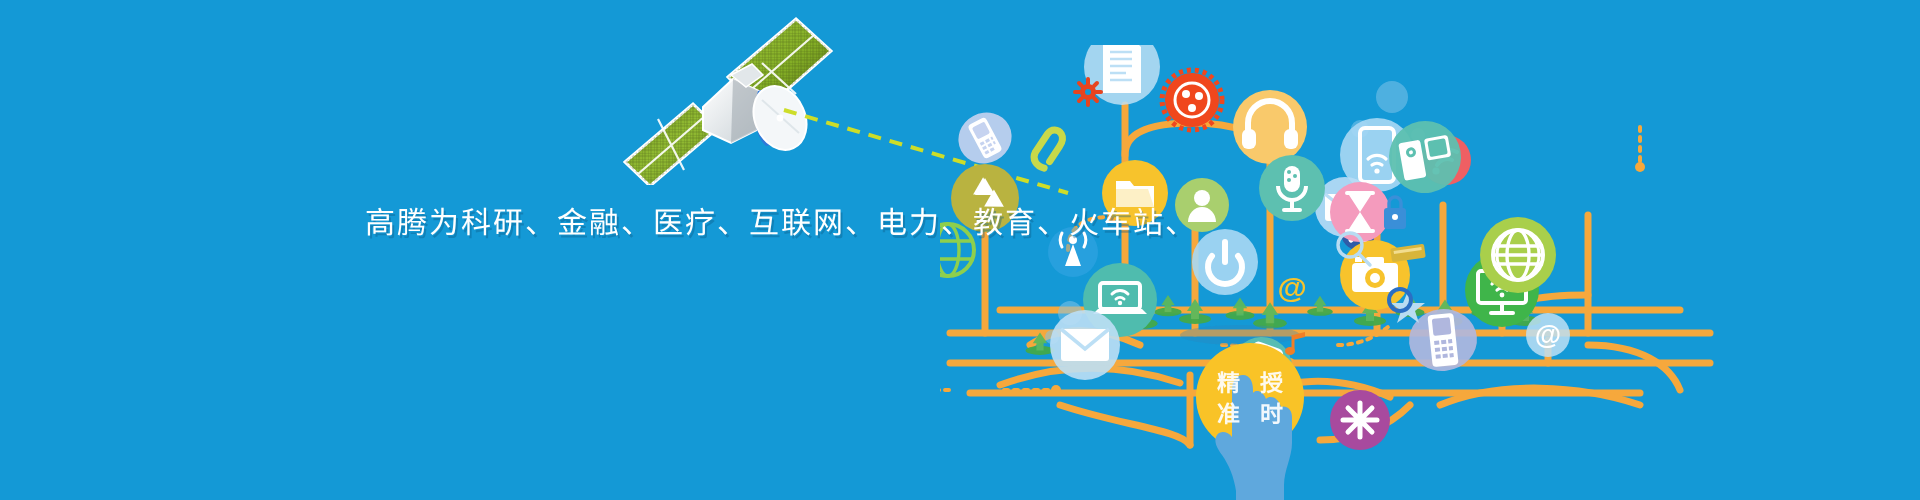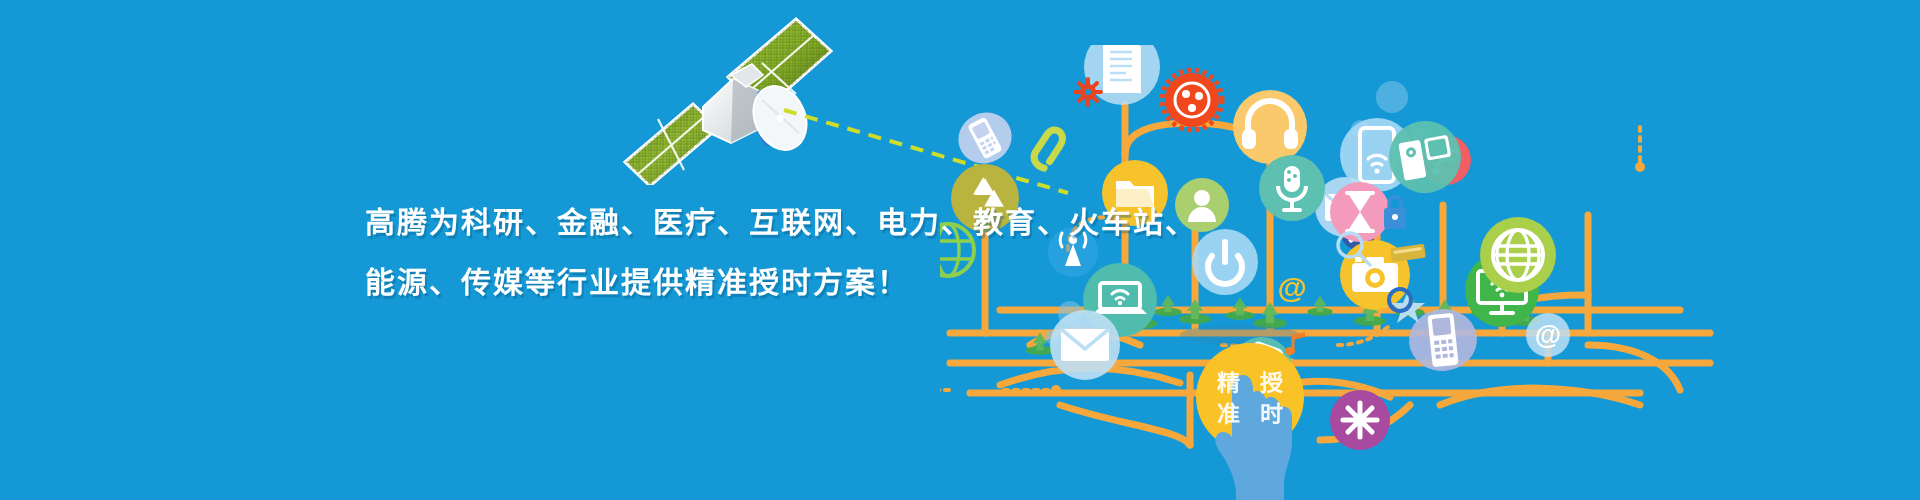--- a/index.html
+++ b/index.html
@@ -9,21 +9,21 @@
     font-family:"Liberation Sans","DejaVu Sans",sans-serif;
     background:#1499d6;
   }
   .banner{
     position:relative;width:1920px;height:500px;overflow:hidden;
     background:#1499d6;
   }
   
   .headline{
     position:absolute;left:365px;top:193px;width:720px;
-    color:#ffffff;font-weight:700;font-size:30px;line-height:60px;
+    color:#ffffff;font-weight:400;font-size:30px;line-height:60px;
     letter-spacing:2px;
     text-shadow:2px 3px 0 rgba(10,90,135,.38);
     white-space:nowrap;
   }
   .headline .l2{display:block;}
   
   .satellite{position:absolute;left:600px;top:15px;width:240px;height:170px;}
   
   .beam{position:absolute;left:780px;top:105px;width:300px;height:95px;}
   
@@ -508,16 +508,15 @@
 
   <div class="node-label">
     <span>精</span>
     <span>授</span>
     <span>准</span>
     <span>时</span>
   </div>
 
   <div class="headline">
     <span class="l1">高腾为科研、金融、医疗、互联网、电力、教育、火车站、</span>
-    <span class="l2">能源、传媒等行业提供精准授时方案！</span>
   </div>
 
 </div>
 
 </body></html>

